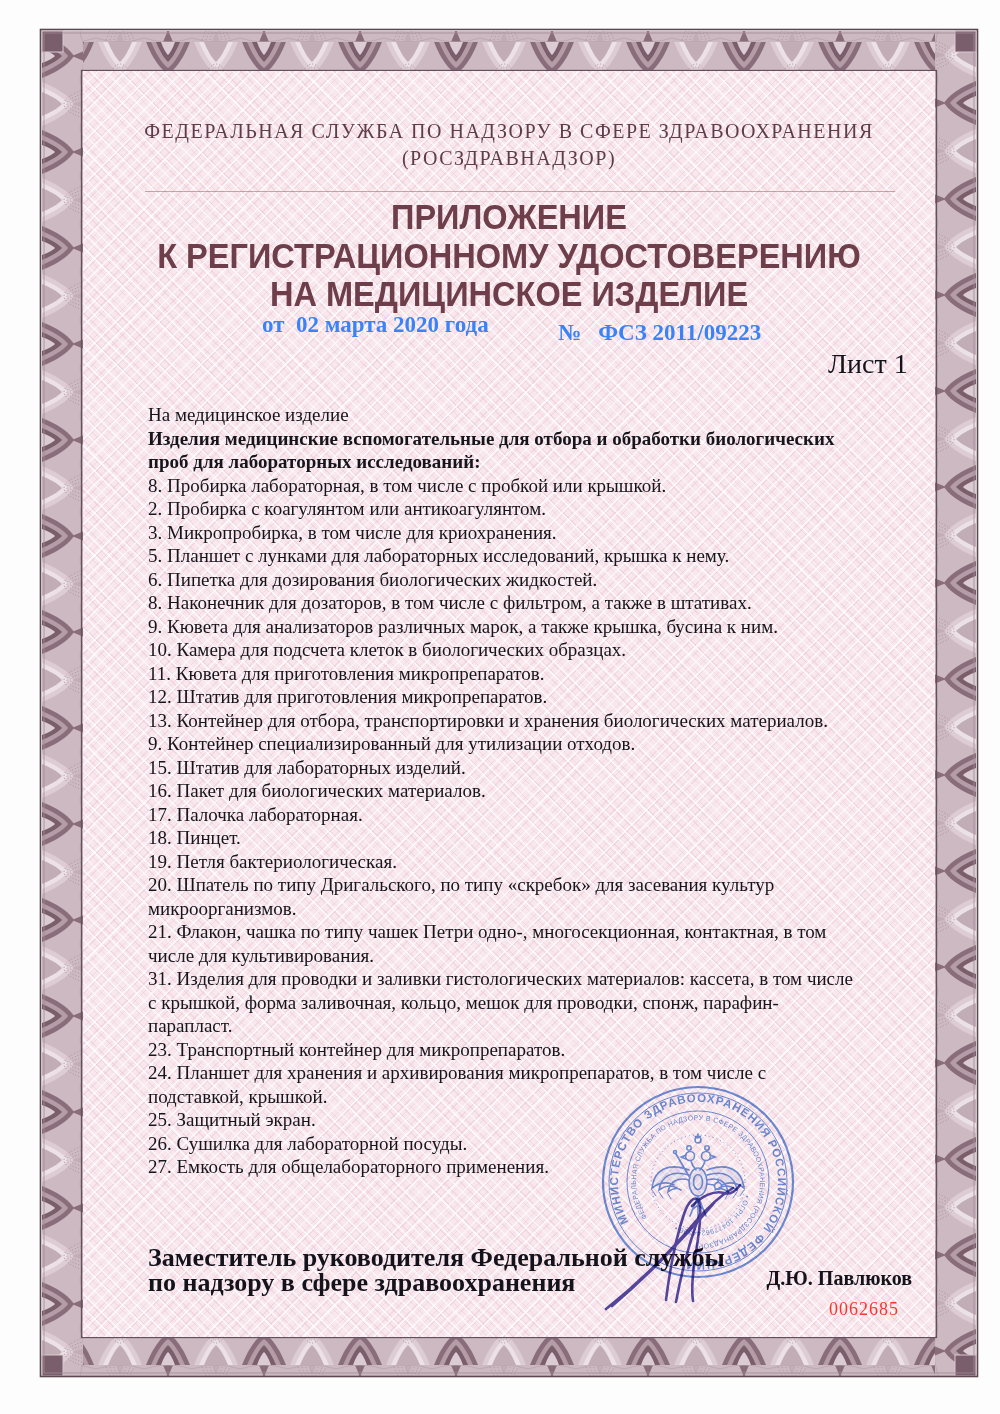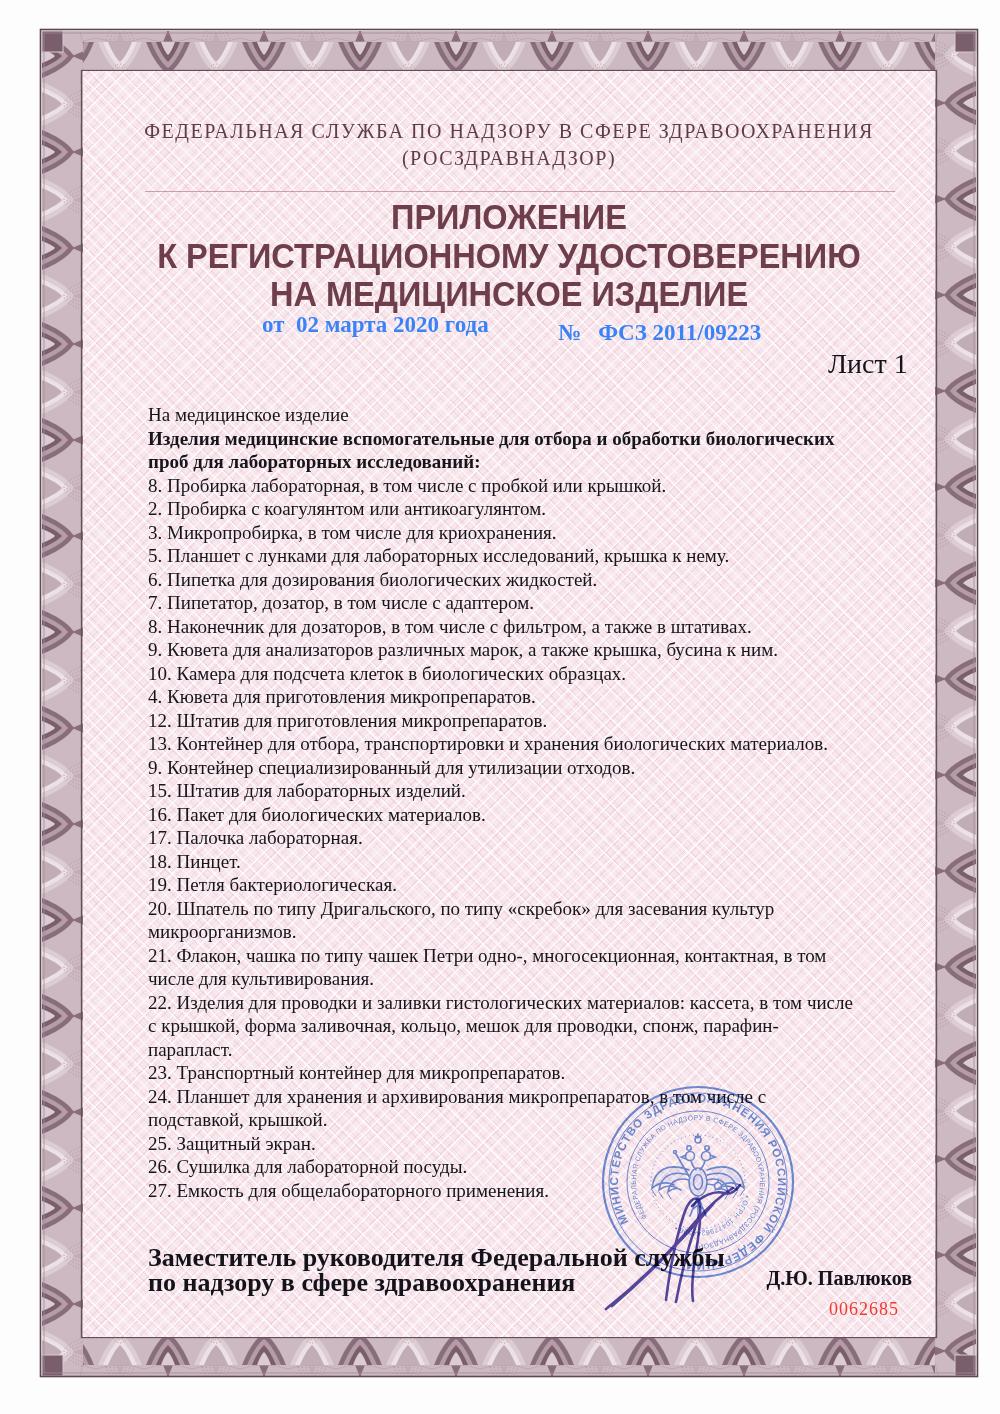--- a/index.html
+++ b/index.html
@@ -131,38 +131,37 @@
 
   <div class="abs body-block">
     <div class="line">На медицинское изделие</div>
     <div class="line bold">Изделия медицинские вспомогательные для отбора и обработки биологических
 проб для лабораторных исследований:</div>
     <div class="line">8. Пробирка лабораторная, в том числе с пробкой или крышкой.</div>
     <div class="line">2. Пробирка с коагулянтом или антикоагулянтом.</div>
     <div class="line">3. Микропробирка, в том числе для криохранения.</div>
     <div class="line">5. Планшет с лунками для лабораторных исследований, крышка к нему.</div>
     <div class="line">6. Пипетка для дозирования биологических жидкостей.</div>
-    <div class="line">7. Пипетатор, дозатор, в том числе с адаптером.</div>
     <div class="line">8. Наконечник для дозаторов, в том числе с фильтром, а также в штативах.</div>
     <div class="line">9. Кювета для анализаторов различных марок, а также крышка, бусина к ним.</div>
     <div class="line">10. Камера для подсчета клеток в биологических образцах.</div>
-    <div class="line">4. Кювета для приготовления микропрепаратов.</div>
+    <div class="line">11. Кювета для приготовления микропрепаратов.</div>
     <div class="line">12. Штатив для приготовления микропрепаратов.</div>
     <div class="line">13. Контейнер для отбора, транспортировки и хранения биологических материалов.</div>
     <div class="line">9. Контейнер специализированный для утилизации отходов.</div>
     <div class="line">15. Штатив для лабораторных изделий.</div>
     <div class="line">16. Пакет для биологических материалов.</div>
     <div class="line">17. Палочка лабораторная.</div>
     <div class="line">18. Пинцет.</div>
     <div class="line">19. Петля бактериологическая.</div>
     <div class="line">20. Шпатель по типу Дригальского, по типу «скребок» для засевания культур
 микроорганизмов.</div>
     <div class="line">21. Флакон, чашка по типу чашек Петри одно-, многосекционная, контактная, в том
 числе для культивирования.</div>
-    <div class="line">22. Изделия для проводки и заливки гистологических материалов: кассета, в том числе
+    <div class="line">31. Изделия для проводки и заливки гистологических материалов: кассета, в том числе
 с крышкой, форма заливочная, кольцо, мешок для проводки, спонж, парафин-
 парапласт.</div>
     <div class="line">23. Транспортный контейнер для микропрепаратов.</div>
     <div class="line">24. Планшет для хранения и архивирования микропрепаратов, в том числе с
 подставкой, крышкой.</div>
     <div class="line">25. Защитный экран.</div>
     <div class="line">26. Сушилка для лабораторной посуды.</div>
     <div class="line">27. Емкость для общелабораторного применения.</div>
   </div>
 

